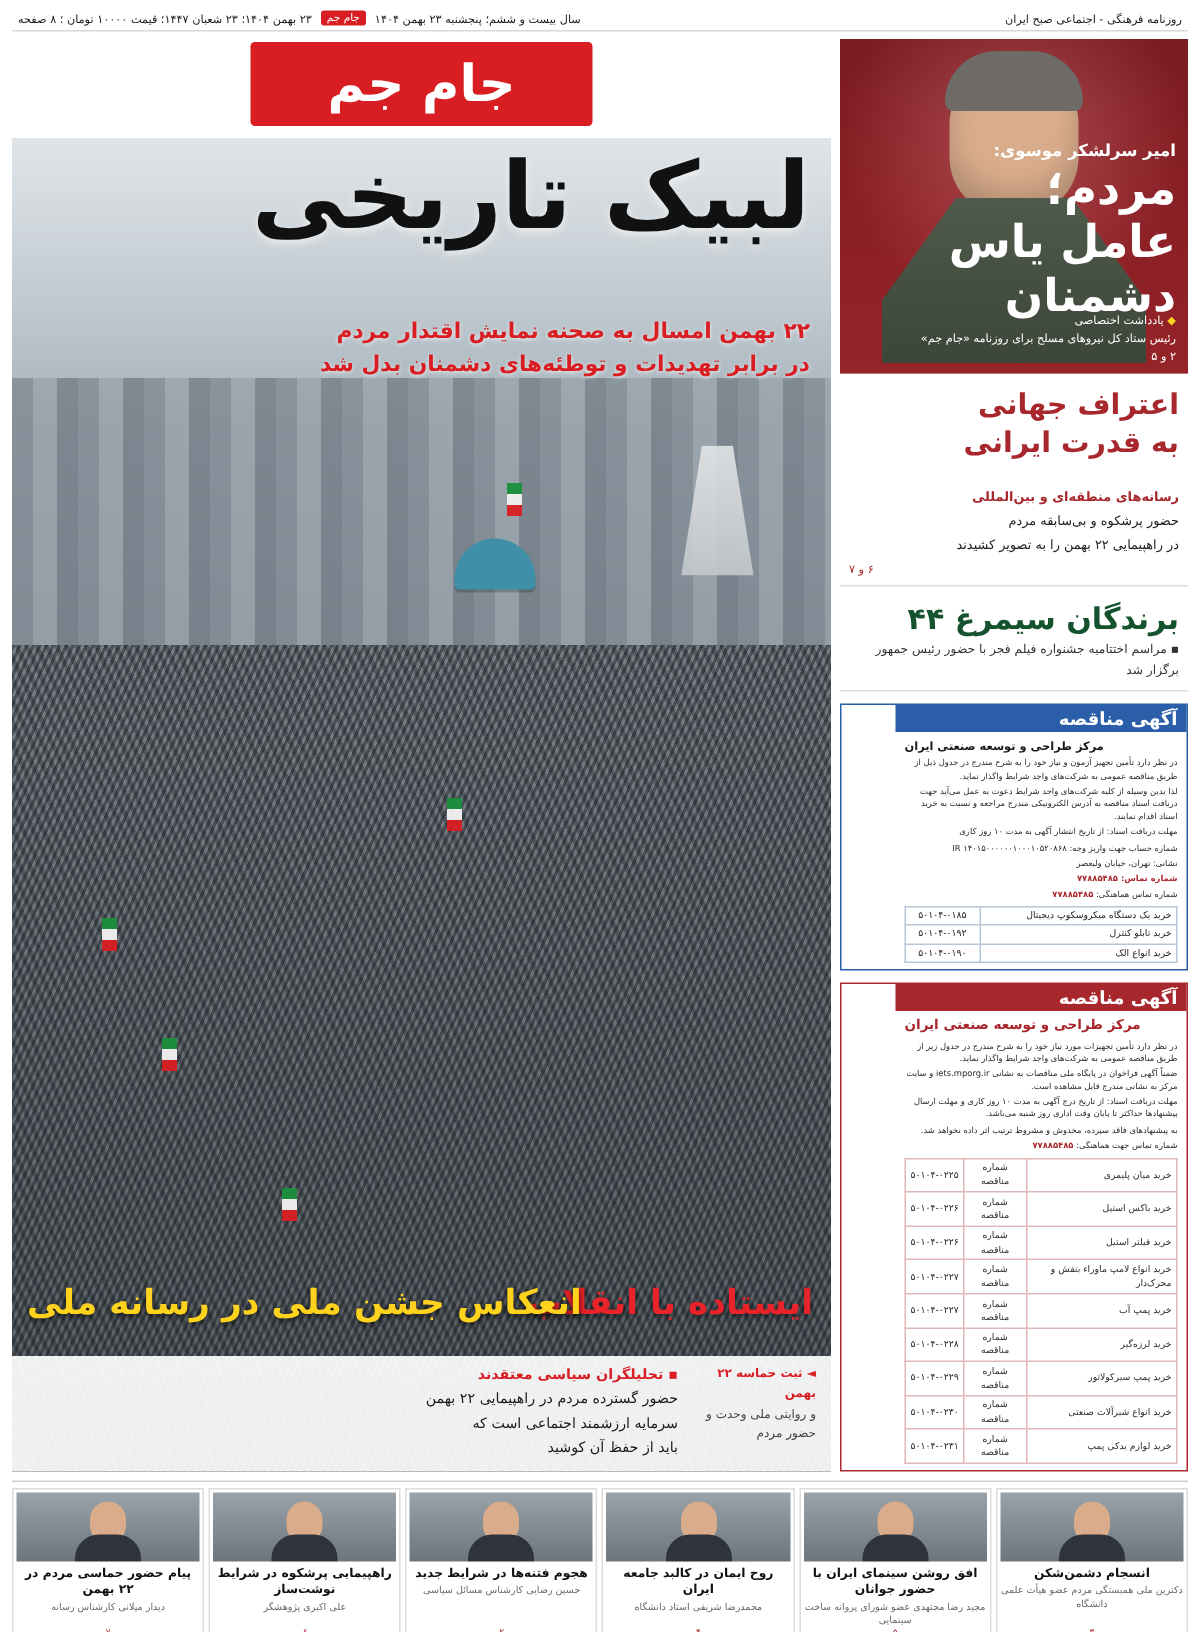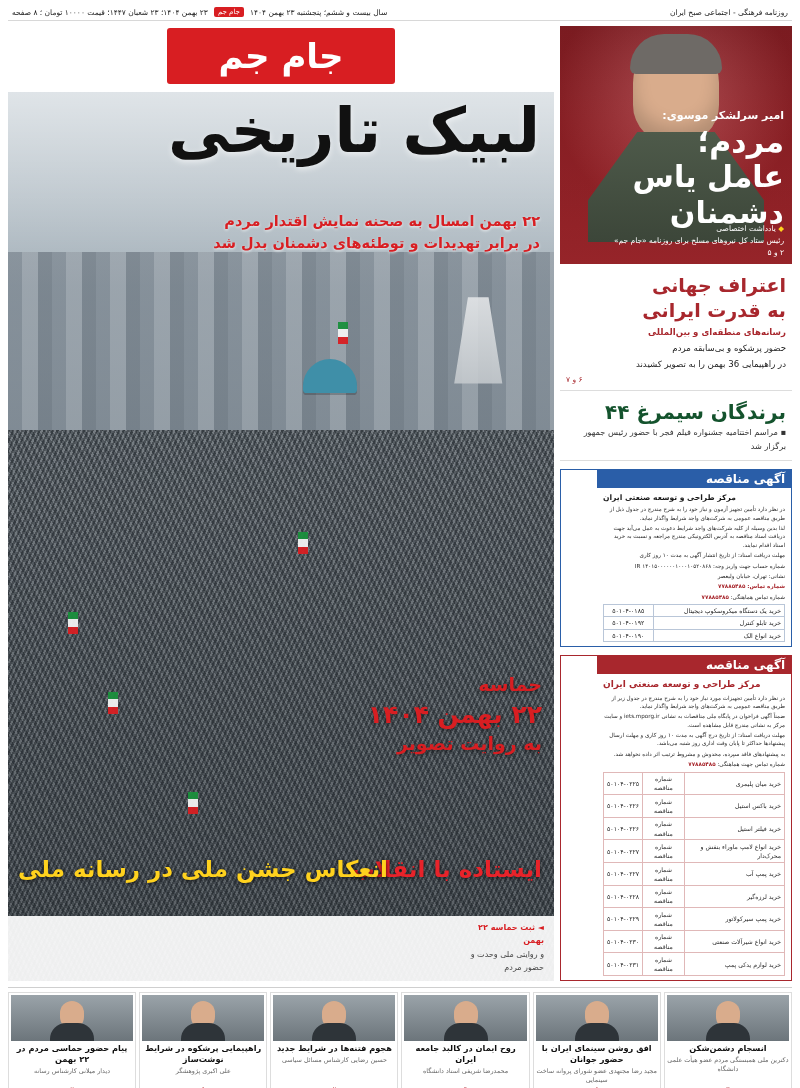--- a/index.html
+++ b/index.html
@@ -193,21 +193,21 @@
   .portrait-kicker { font-size: 11px; font-weight: bold; margin-bottom: 2px; }
   .portrait-head { font-size: 30px; font-weight: bold; line-height: 1.18; }
   .portrait-meta {
     position: absolute; right: 8px; left: 8px; bottom: 5px;
     text-align: right; color: #fff; font-size: 7.5px; line-height: 1.6;
   }
   .portrait-meta .dot { color: #ffd21e; }
 
   .rc-block { padding: 4px 6px 6px 6px; border-bottom: 1px solid #ddd; text-align: right; }
   .rc-head { color: #a8272d; font-weight: bold; font-size: 19px; line-height: 1.3; }
-  .rc-body { font-size: 8.6px; line-height: 1.85; color: #222; margin-top: 3px; }
+  .rc-body { font-size: 8.6px; line-height: 1.85; color: #222; margin-top: 18px; }
   .rc-body .b { color: #a8272d; font-weight: bold; }
   .rc-ref { font-size: 7.5px; color: #a8272d; text-align: left; margin-top: 2px; }
 
   .rc-head2 { color: #14532d; font-weight: bold; font-size: 20px; }
   .rc-note { font-size: 8.2px; color: #333; line-height: 1.7; margin-top: 2px; }
 
   
   .tender {
     border: 1px solid #2a5ea8;
     margin-top: 3px;
@@ -307,21 +307,21 @@
       </div>
 
       <div class="rc-block">
         <div class="rc-head">
           <span>اعتراف جهانی</span><br>
           <span>به قدرت ایرانی</span>
         </div>
         <div class="rc-body">
           <span class="b">رسانه‌های منطقه‌ای و بین‌المللی</span><br>
           <span>حضور پرشکوه و بی‌سابقه مردم</span><br>
-          <span>در راهپیمایی 36 بهمن را به تصویر کشیدند</span>
+          <span>در راهپیمایی ۲۲ بهمن را به تصویر کشیدند</span>
         </div>
         <div class="rc-ref">۶ و ۷</div>
       </div>
 
       <div class="rc-block">
         <div class="rc-head2">برندگان سیمرغ ۴۴</div>
         <div class="rc-note">
           <span>▪</span>
           <span>مراسم اختتامیه جشنواره فیلم فجر با حضور رئیس جمهور برگزار شد</span>
         </div>
@@ -447,41 +447,45 @@
           <div class="flag" style="left:180px; top:700px;"></div>
         </div>
 
         <div class="hero-title">لبیک تاریخی</div>
 
         <div class="hero-sub">
           <span class="ln">۲۲ بهمن امسال به صحنه نمایش اقتدار مردم</span>
           <span class="ln">در برابر تهدیدات و توطئه‌های دشمنان بدل شد</span>
         </div>
 
-        <div class="hero-left-block">
-          <span class="ln">حماسه</span>
-          <span class="big">۲۲ بهمن ۱۴۰۴</span>
-          <span class="ln">به روایت تصویر</span>
-        </div>
 
         <div class="hero-bottom-red">ایستاده با انقلاب</div>
 
         <div class="hero-bottom-yellow">
           <span class="ln">انعکاس جشن ملی</span>
           <span class="ln">در رسانه ملی</span>
         </div>
 
         <div class="hero-foot">
           <div class="side">
             <div class="b">
               <span>◄</span>
               <span>ثبت حماسه ۲۲ بهمن</span>
             </div>
             <div>و روایتی ملی وحدت و حضور مردم</div>
           </div>
+          <div class="txt">
+            <div class="lead">
+              <span>▪</span>
+              <span>تحلیلگران سیاسی معتقدند</span>
+            </div>
+            <div>حضور گسترده مردم در راهپیمایی ۲۲ بهمن</div>
+            <div>سرمایه ارزشمند اجتماعی است که</div>
+            <div>باید از حفظ آن کوشید</div>
+          </div>
         </div>
       </div>
 
     </div>
   </div>
 
   <div class="bottom">
     <div class="bcell">
       <div class="bphoto">
           <div class="bface"></div>

